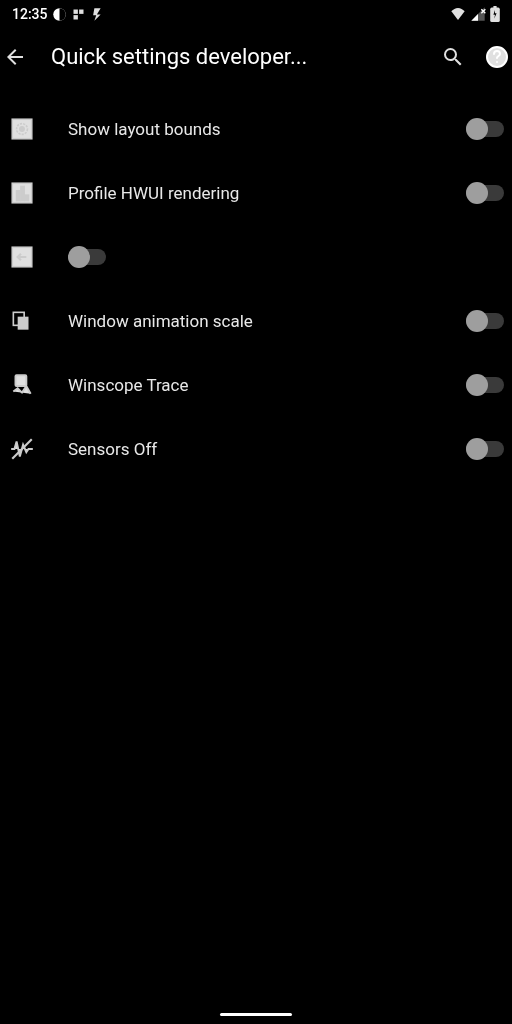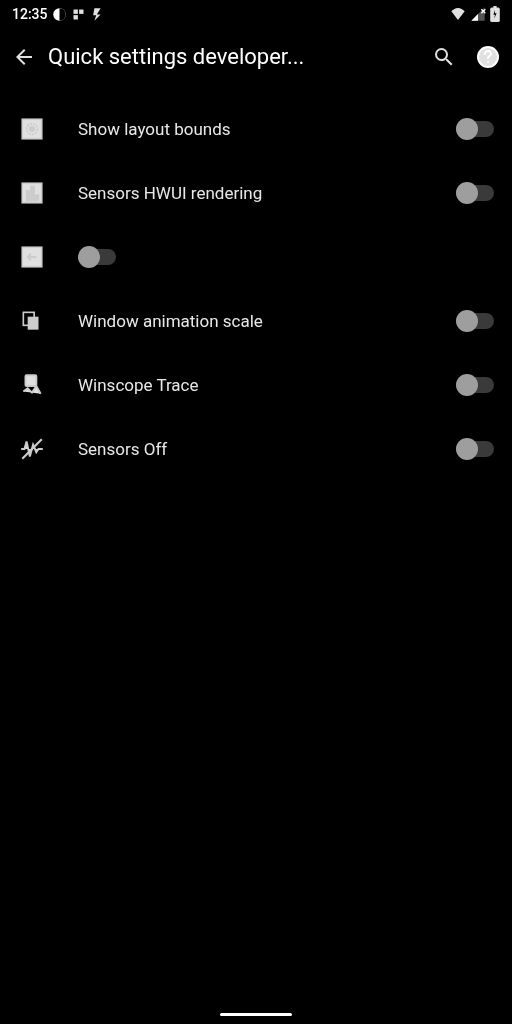--- a/index.html
+++ b/index.html
@@ -36,22 +36,22 @@
       gap: 4px;
     }
     .status-icon {
       display: inline-flex;
       align-items: center;
       justify-content: center;
     }
     .header {
       display: flex;
       align-items: center;
-      padding: 16px 12px;
-      gap: 12px;
+      padding: 16px 3px;
+      gap: 24px;
     }
     .back-btn {
       display: flex;
       align-items: center;
       justify-content: center;
       width: 24px;
       height: 24px;
       cursor: pointer;
     }
     .header-title {
@@ -75,21 +75,21 @@
       align-items: center;
       justify-content: center;
       cursor: pointer;
     }
     .settings-list {
       margin-top: 12px;
     }
     .setting-item {
       display: flex;
       align-items: center;
-      padding: 18px 18px;
+      padding: 18px 8px;
       gap: 32px;
       cursor: pointer;
     }
     .setting-icon {
       width: 28px;
       height: 28px;
       display: flex;
       align-items: center;
       justify-content: center;
       flex-shrink: 0;
@@ -237,21 +237,21 @@
 
   <div class="setting-item">
     <div class="setting-icon">
       <svg width="26" height="26" viewBox="0 0 24 24" fill="none" stroke="#ccc" stroke-width="1.5">
           <rect x="3" y="3" width="18" height="18"></rect>
           <rect x="7" y="10" width="3" height="9" fill="#ccc"></rect>
           <rect x="11" y="6" width="3" height="13" fill="#ccc"></rect>
           <rect x="15" y="14" width="3" height="5" fill="#ccc"></rect>
         </svg>
     </div>
-    <div class="setting-label">Sensors HWUI rendering</div>
+    <div class="setting-label">Profile HWUI rendering</div>
     <div class="toggle">
       <div class="toggle-track"></div>
         <div class="toggle-thumb"></div>
     </div>
   </div>
 
   <div class="setting-item">
     <div class="setting-icon">
       <svg width="26" height="26" viewBox="0 0 24 24" fill="none" stroke="#ccc" stroke-width="1.5">
           <rect x="3" y="3" width="18" height="18"></rect>

